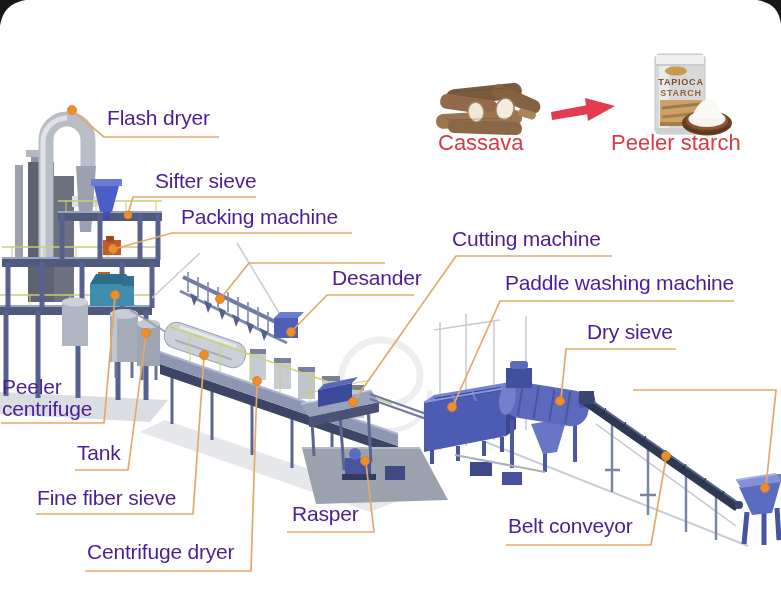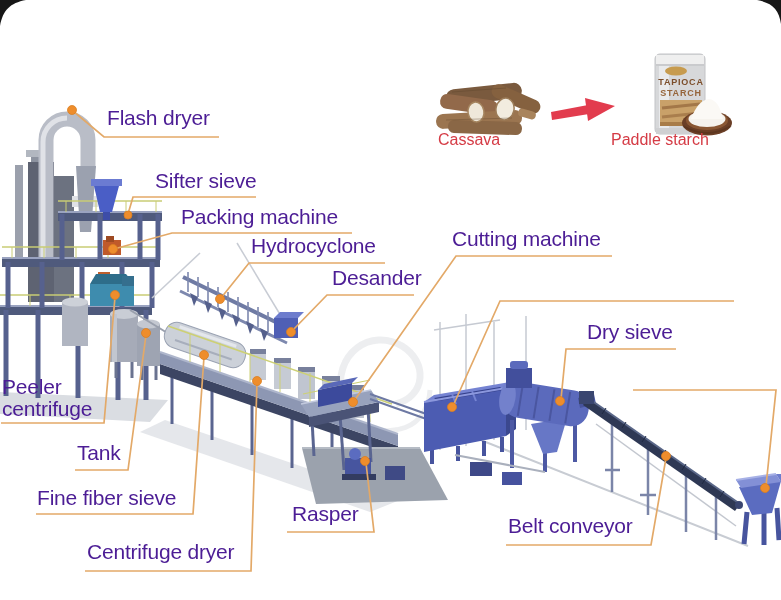--- a/index.html
+++ b/index.html
@@ -7,21 +7,21 @@
     position:relative;width:781px;height:600px;background:#ffffff;overflow:hidden;
     font-family:"Liberation Sans",sans-serif;
   }
   .diagram-svg{position:absolute;left:0;top:0;width:781px;height:600px;z-index:1;}
   .lbl{
     position:absolute;z-index:2;color:#4c1d95;font-size:21px;line-height:1.0;
     white-space:nowrap;letter-spacing:-0.2px;
   }
   .lbl.wrap{white-space:normal;width:112px;line-height:22px;}
   .red-cap{
-    position:absolute;z-index:2;color:#d53b45;font-size:16px;line-height:1.0;
+    position:absolute;z-index:2;color:#d53b45;font-size:22px;line-height:1.0;
     white-space:nowrap;
   }
 </style>
 </head>
 <body>
 
 <div class="screen">
 
   <svg class="diagram-svg" viewBox="0 0 781 600">
 
@@ -400,27 +400,27 @@
         <circle cx="204" cy="355" r="4.5"></circle>
       <circle cx="365" cy="461" r="4.5"></circle>
         <circle cx="666" cy="456" r="4.5"></circle>
       <circle cx="257" cy="381" r="4.5"></circle>
     </g>
   </svg>
 
   <div class="lbl" style="left:107px;top:107px;">Flash dryer</div>
   <div class="lbl" style="left:155px;top:170px;">Sifter sieve</div>
   <div class="lbl" style="left:181px;top:206px;">Packing machine</div>
-  <div class="lbl" style="left:251px;top:235px;">Hydrocyclone</div>
   <div class="lbl" style="left:332px;top:267px;">Desander</div>
   <div class="lbl" style="left:452px;top:228px;">Cutting machine</div>
+  <div class="lbl" style="left:505px;top:272px;">Paddle washing machine</div>
   <div class="lbl" style="left:587px;top:321px;">Dry sieve</div>
   <div class="lbl wrap" style="left:2px;top:376px;">Peeler centrifuge</div>
   <div class="lbl" style="left:77px;top:442px;">Tank</div>
   <div class="lbl" style="left:37px;top:487px;">Fine fiber sieve</div>
   <div class="lbl" style="left:292px;top:503px;">Rasper</div>
   <div class="lbl" style="left:508px;top:515px;">Belt conveyor</div>
   <div class="lbl" style="left:87px;top:541px;">Centrifuge dryer</div>
 
   <div class="red-cap" style="left:438px;top:132px;">Cassava</div>
-  <div class="red-cap" style="left:611px;top:132px;">Paddle starch</div>
+  <div class="red-cap" style="left:611px;top:132px;">Peeler starch</div>
 
 </div>
 
 </body></html>

